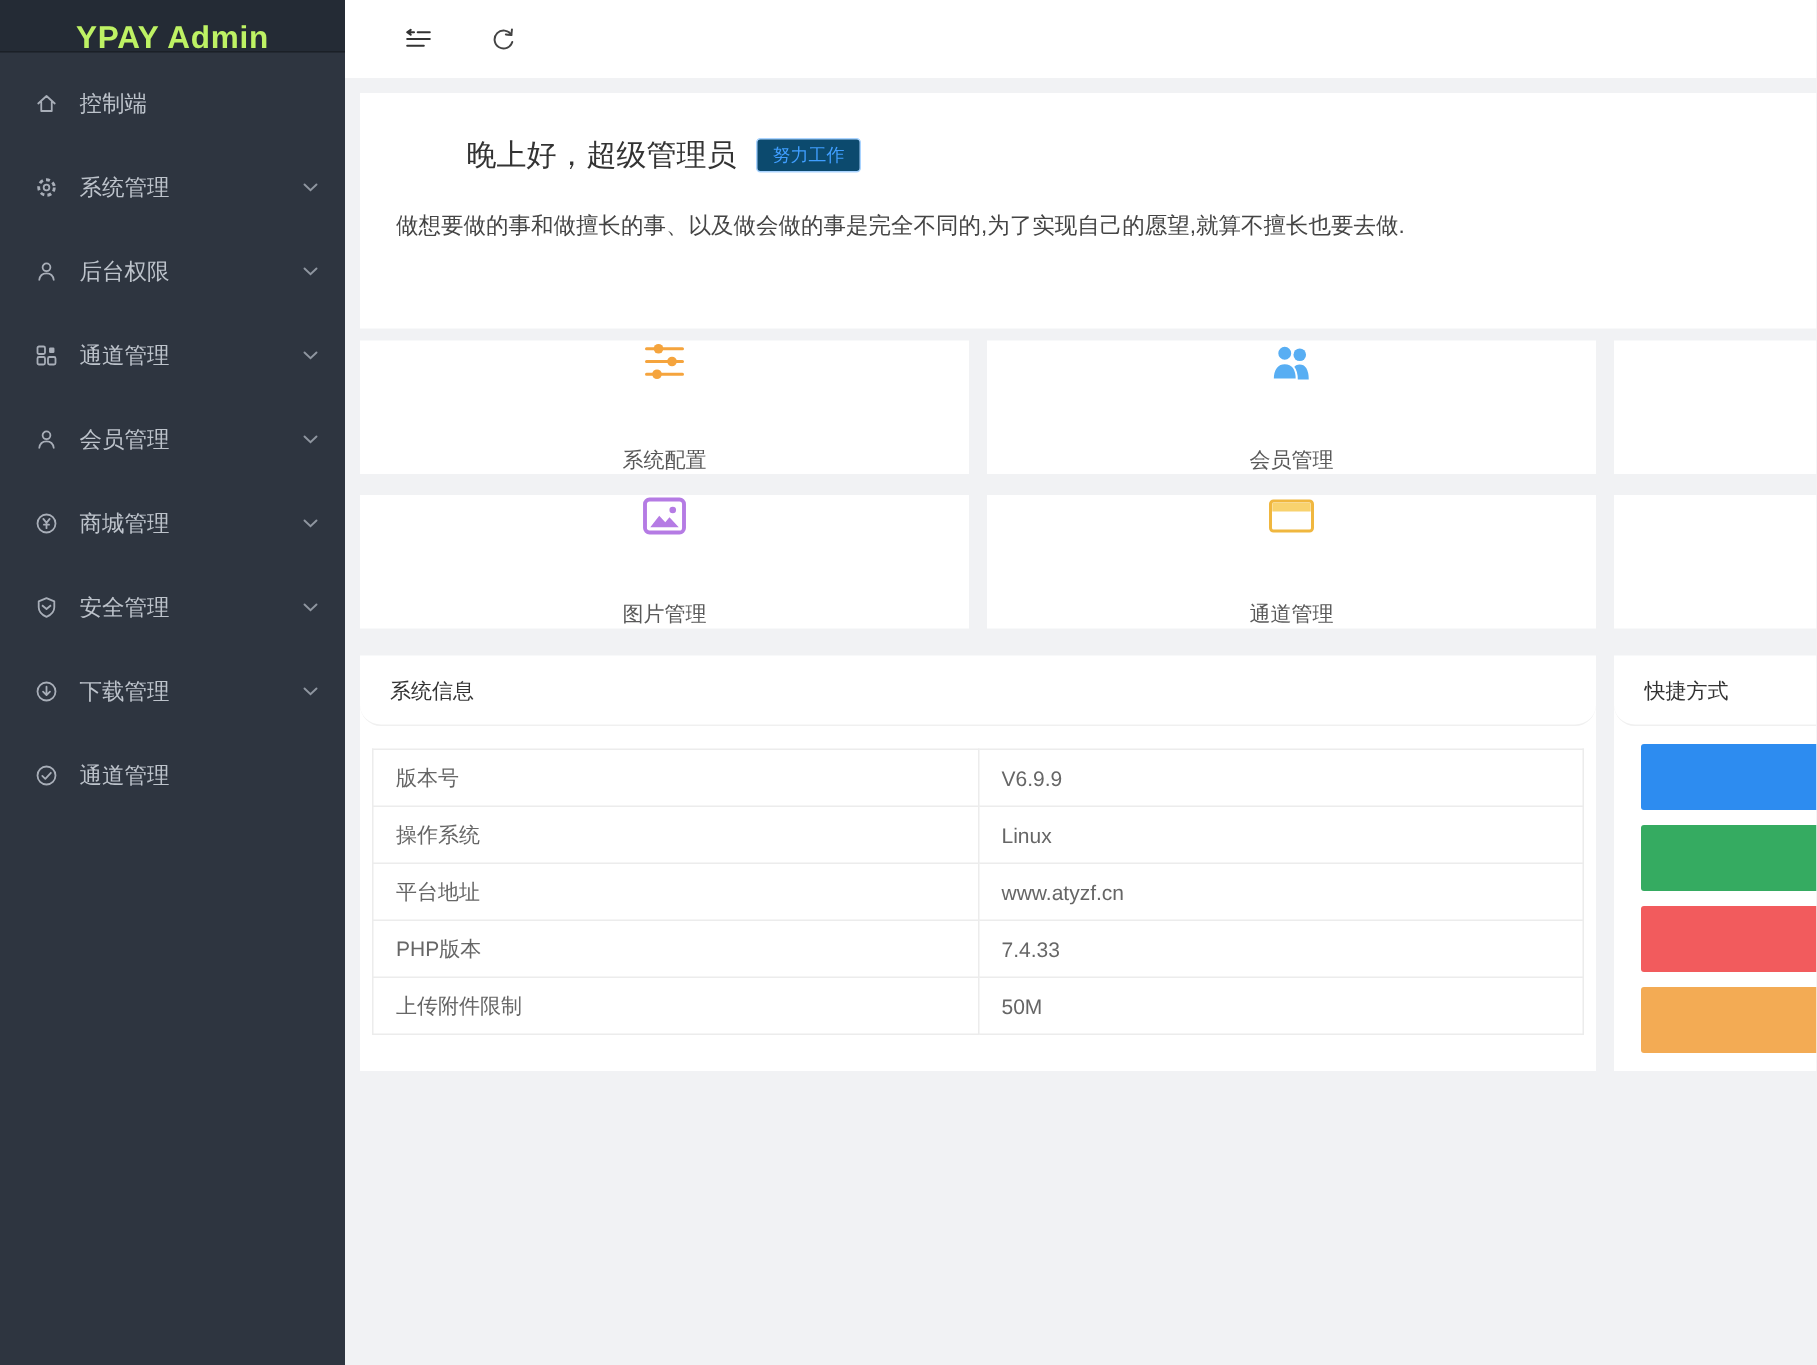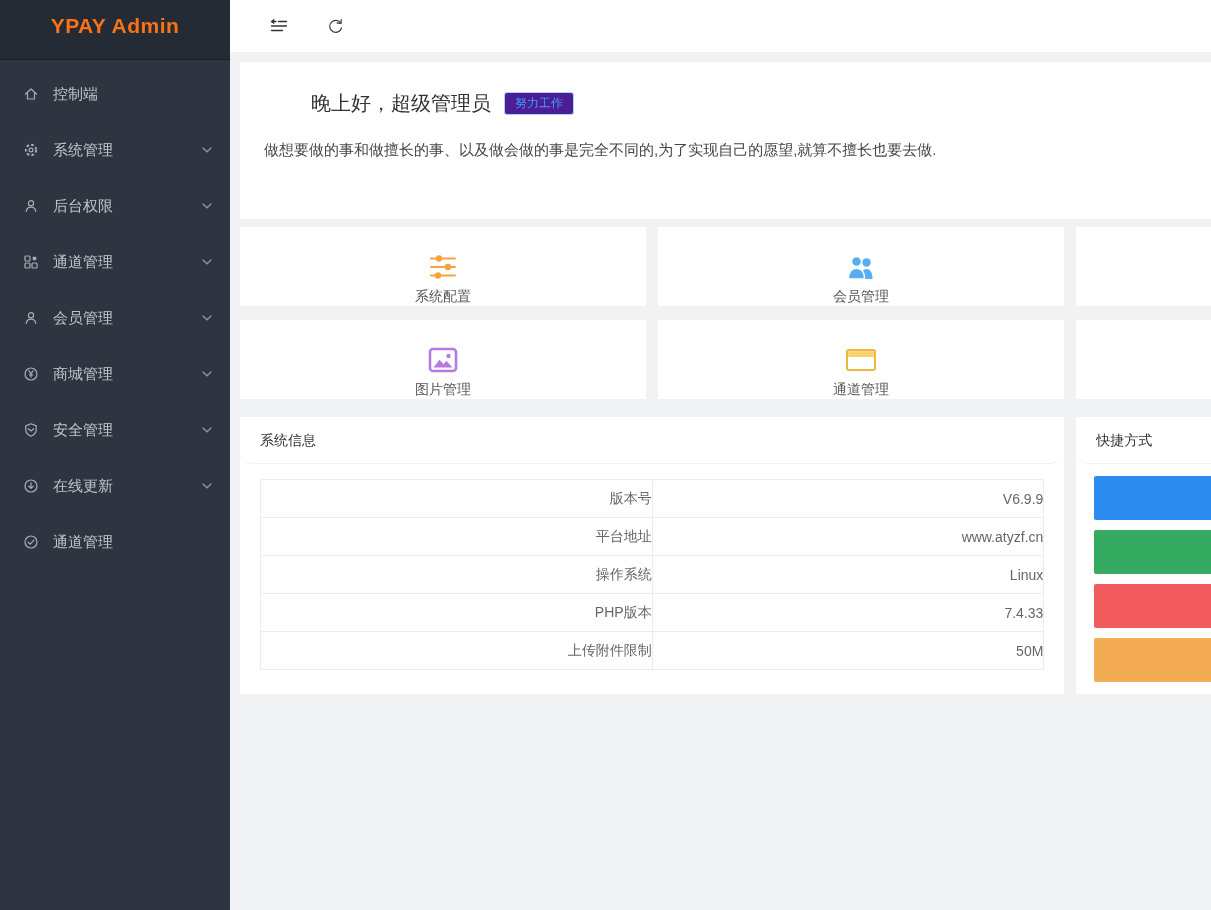--- a/index.html
+++ b/index.html
@@ -1,55 +1,55 @@
 <!DOCTYPE html>
 <html><head>
 <meta charset="utf-8">
 <style>
   * { margin:0; padding:0; box-sizing:border-box; }
   html,body { width:1211px; height:910px; overflow:hidden; }
   body { font-family:"Liberation Sans","DejaVu Sans",sans-serif; background:#f1f2f4; position:relative; }
 
   
   .sidebar { position:absolute; left:0; top:0; width:230px; height:910px; background:#2e3540; z-index:5; }
-  .logo { height:60px; line-height:52px; text-align:center; background:#242b35; color:#f97316; font-size:21px; font-weight:bold; letter-spacing:0.5px; border-bottom:1px solid rgba(0,0,0,.25); }
+  .logo { height:35px; line-height:52px; text-align:center; background:#242b35; color:#bef264; font-size:21px; font-weight:bold; letter-spacing:0.5px; border-bottom:1px solid rgba(0,0,0,.25); }
   .menu { padding-top:6px; }
   .menu-item { height:56px; display:flex; align-items:center; padding:0 18px 0 22px; color:#bdc3cb; font-size:15px; cursor:pointer;text-align:right; }
   .menu-item .micon { width:17px; height:17px; margin-right:14px; display:inline-flex; align-items:center; justify-content:center; flex:none; }
   .menu-item .chev { margin-left:auto; display:inline-flex; }
   .micon svg, .chev svg { display:block; }
 
   
   .header { position:absolute; left:230px; top:0; width:981px; height:52px; background:#fff; display:flex; align-items:center; }
   .hbtn { width:22px; height:22px; margin-left:38px; cursor:pointer; display:inline-flex; align-items:center; justify-content:center; }
   .hbtn + .hbtn { margin-left:34px; }
 
   
   .content { position:absolute; left:230px; top:52px; width:981px; height:858px; background:#f1f2f4; overflow:hidden; }
   .inner { padding:10px 0 0 10px; width:1260px; }
 
   .panel { background:#fff; }
 
   .greeting { width:1242px; height:157px; padding:28px 24px; margin-bottom:8px; }
   .greet-row { display:flex; align-items:center; }
   .greet-title { font-size:20px; font-weight:normal; color:#333;padding-left:47px; }
-  .badge { margin-left:13px; font-size:12px; color:#409eff; background:#4c1d95; border:1px solid #a9d3ff; border-radius:3px; padding:3px 10px; line-height:1.3; }
+  .badge { margin-left:13px; font-size:12px; color:#409eff; background:#0c4a6e; border:1px solid #a9d3ff; border-radius:3px; padding:3px 10px; line-height:1.3; }
   .quote { margin-top:24px; font-size:15px; color:#454545; }
 
   .cards-row { display:flex; width:1242px; margin-bottom:14px; }
   .cards-row.last { margin-bottom:18px; }
-  .card { width:406px; height:79px; background:#fff; margin-right:12px; display:flex; flex-direction:column; align-items:center; justify-content:flex-end; cursor:pointer; }
+  .card { width:406px; height:89px; background:#fff; margin-right:12px; display:flex; flex-direction:column; align-items:center; justify-content:space-between; cursor:pointer; }
   .card:last-child { margin-right:0; }
   .card-label { margin-top:7px; font-size:14px; color:#595959; }
   .card-icon { height:28px; display:flex; align-items:center; }
 
   .info-row { display:flex; width:1242px; }
   .panel-hd { height:47px; line-height:47px; padding:0 20px; font-size:14px; color:#333; border-bottom:1px solid #f0f0f0;border-radius:14px; }
   .sysinfo { width:825px; margin-right:12px; }
-  .sysinfo-body { padding:15px 20px;text-align:right; }
+  .sysinfo-body { padding:15px 8px; }
   table.info { width:100%; border-collapse:collapse; }
   table.info td { border:1px solid #ececec; height:38px; padding-left:15px; font-size:14px; color:#666; }
   table.info td.k { width:50%; }
 
   .shortcuts { width:406px; align-self:flex-start; }
   .sc-body { padding:12px 18px 2px; }
   .sc-btn { display:block; width:100%; height:44px; border:none; border-radius:2px; margin-bottom:10px; cursor:pointer; }
 </style>
 </head>
 <body>
@@ -159,21 +159,21 @@
       </span>
     </div>
 
     <div class="menu-item">
       <span class="micon">
         <svg width="16" height="16" viewBox="0 0 16 16" fill="none" stroke="#a8aeb8" stroke-width="1.2" stroke-linecap="round" stroke-linejoin="round">
             <circle cx="8" cy="8" r="6"></circle>
             <path d="M8 4.8 V10.2 M5.7 8.1 L8 10.4 L10.3 8.1"></path>
           </svg>
       </span>
-      <span>在线更新</span>
+      <span>下载管理</span>
       <span class="chev">
         <svg width="10" height="6" viewBox="0 0 10 6" fill="none" stroke="#8f96a0" stroke-width="1.3" stroke-linecap="round">
             <path d="M1 1 L5 4.8 L9 1"></path>
           </svg>
       </span>
     </div>
 
     <div class="menu-item">
       <span class="micon">
         <svg width="16" height="16" viewBox="0 0 16 16" fill="none" stroke="#a8aeb8" stroke-width="1.2" stroke-linecap="round" stroke-linejoin="round">
@@ -269,26 +269,26 @@
       <div class="panel sysinfo">
         <div class="panel-hd">系统信息</div>
         <div class="sysinfo-body">
           <table class="info">
             <tbody>
               <tr>
                 <td class="k">版本号</td>
                 <td>V6.9.9</td>
               </tr>
               <tr>
+                <td class="k">操作系统</td>
+                <td>Linux</td>
+              </tr>
+              <tr>
                 <td class="k">平台地址</td>
                 <td>www.atyzf.cn</td>
-              </tr>
-              <tr>
-                <td class="k">操作系统</td>
-                <td>Linux</td>
               </tr>
               <tr>
                 <td class="k">PHP版本</td>
                 <td>7.4.33</td>
               </tr>
               <tr>
                 <td class="k">上传附件限制</td>
                 <td>50M</td>
               </tr>
             </tbody>

